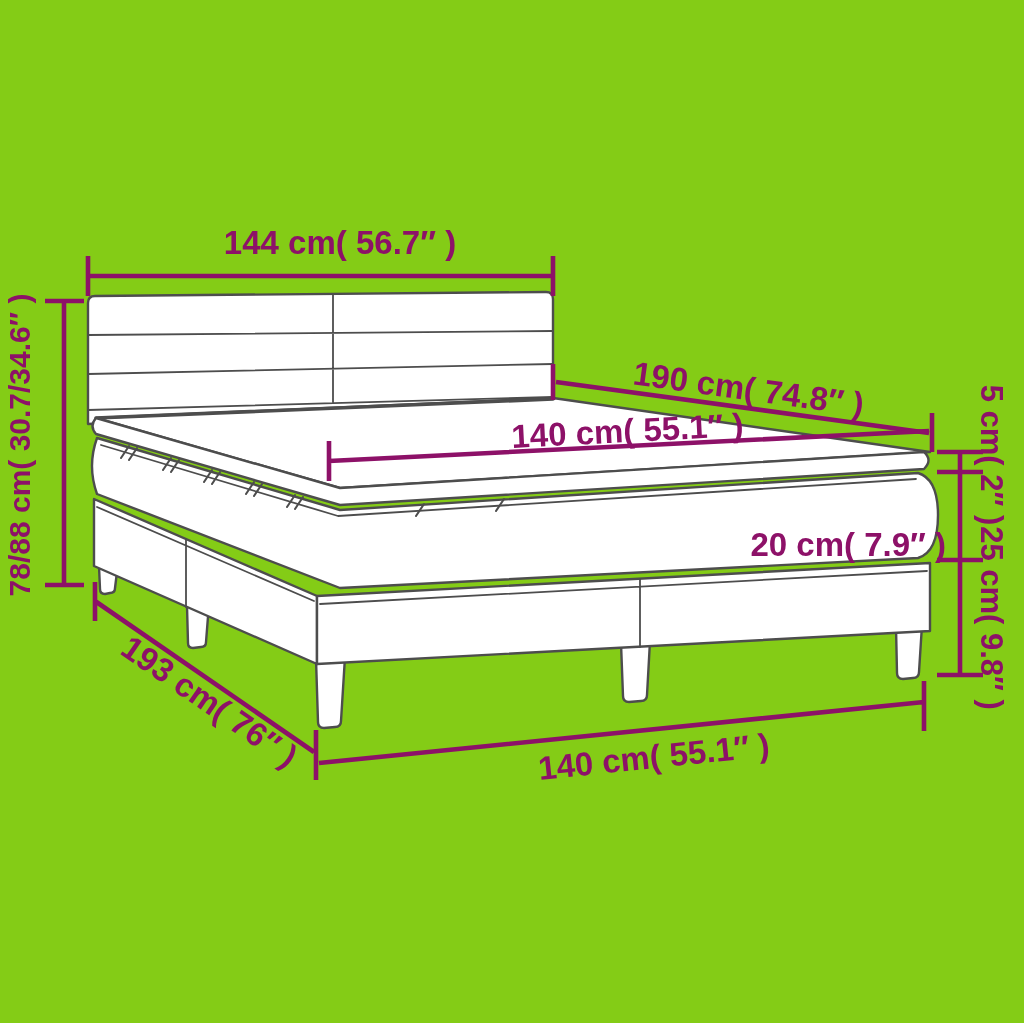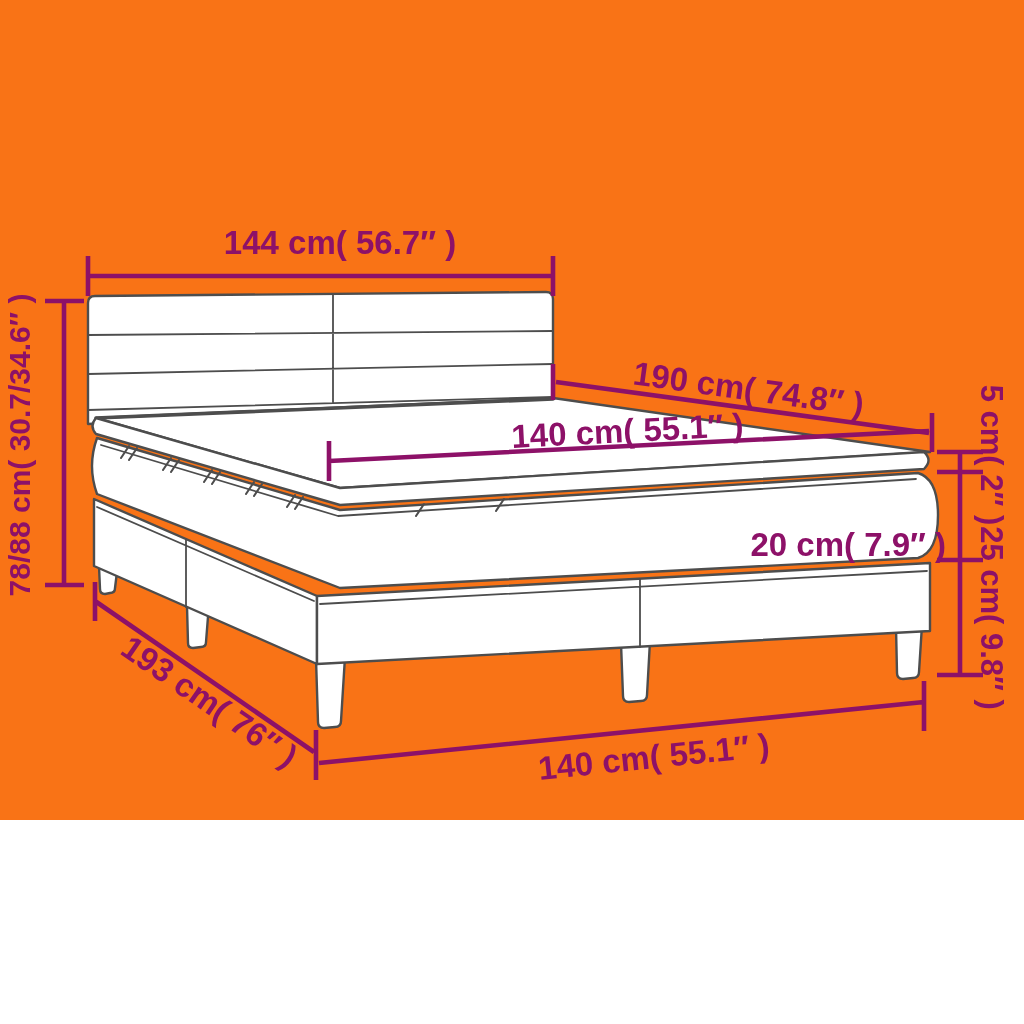--- a/index.html
+++ b/index.html
@@ -6,22 +6,22 @@
     margin: 0;
     padding: 0;
     background: #ffffff;
     width: 1024px;
     height: 1024px;
     font-family: "Liberation Sans", sans-serif;
   }
   .stage {
     position: relative;
     width: 1024px;
-    height: 820px;
-    background: #f97316;
+    height: 1023px;
+    background: #84cc16;
     overflow: hidden;
   }
   svg { display: block; }
   .outline {
     fill: #ffffff;
     stroke: #4d4d4d;
     stroke-width: 2.4;
     stroke-linejoin: round;
     stroke-linecap: round;
   }

